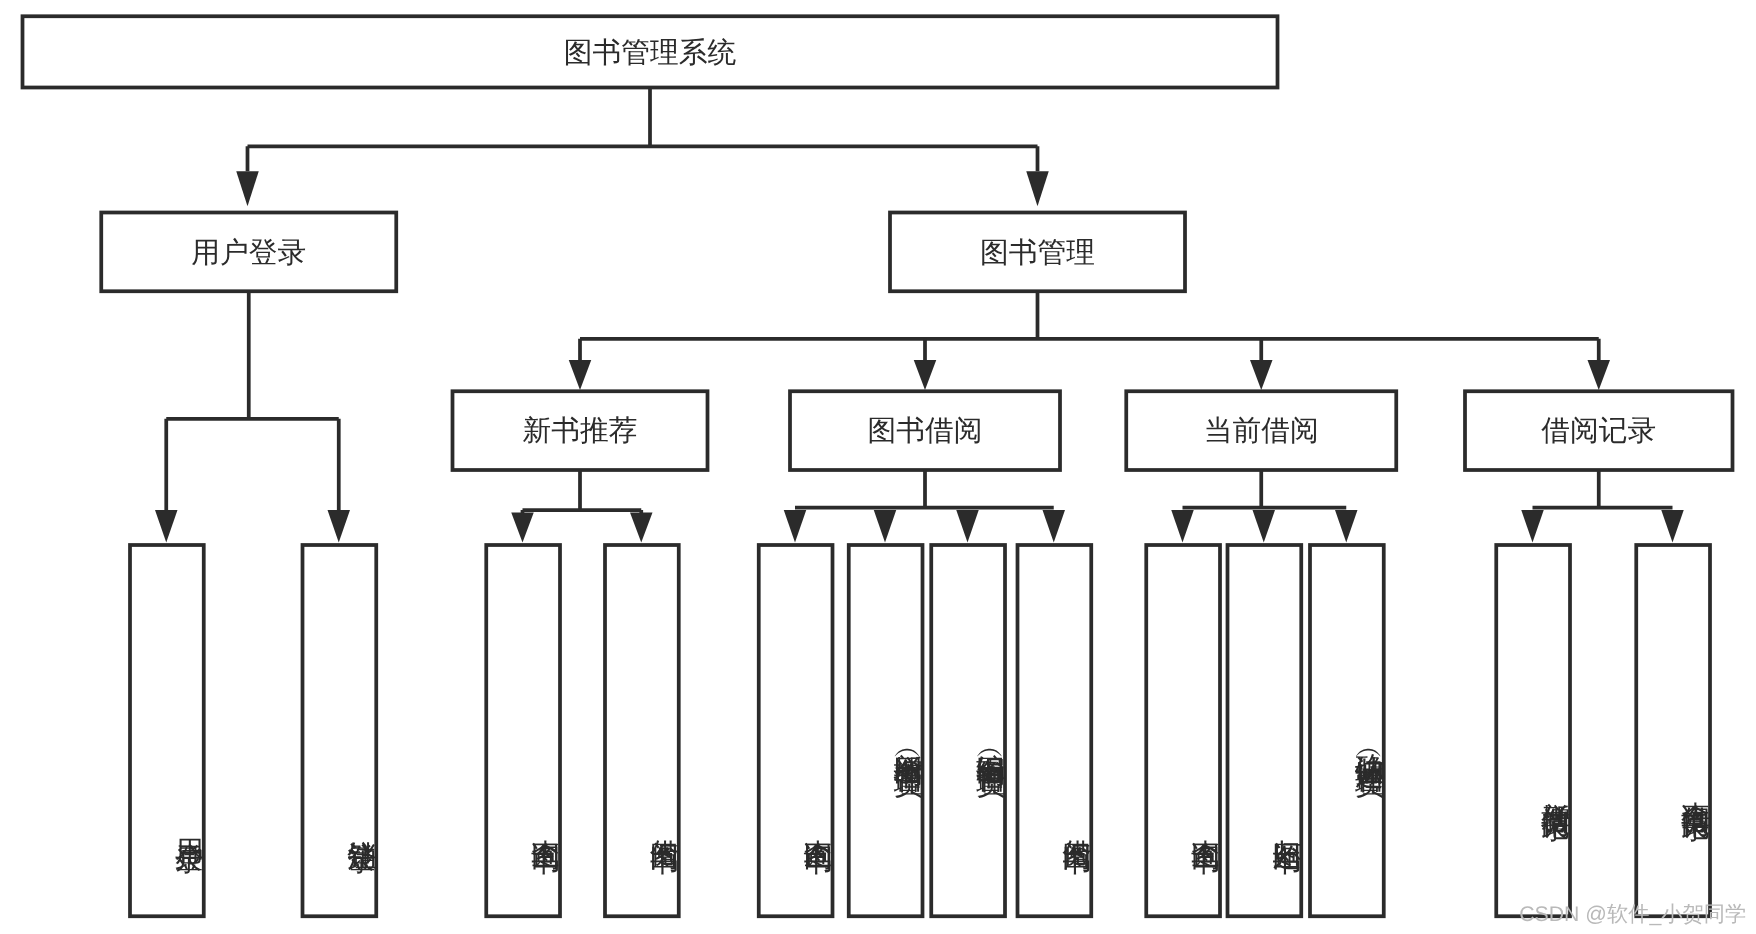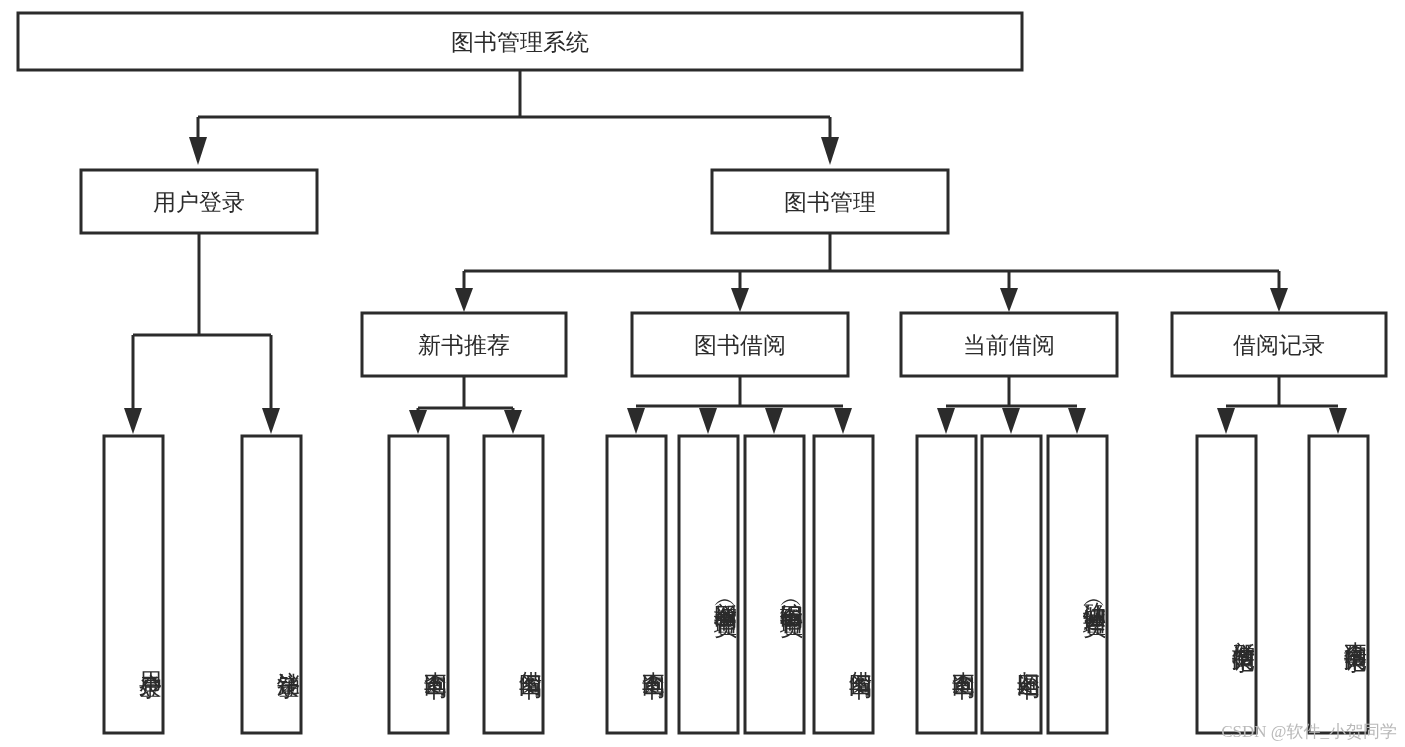--- a/index.html
+++ b/index.html
@@ -23,21 +23,21 @@
     text-orientation:upright;
     font-family:"DejaVu Sans","Liberation Sans",sans-serif;
     font-size:23px;line-height:1.12;color:#2b2b2b;
     letter-spacing:2px;
     display:flex;align-items:flex-start;justify-content:center;
     white-space:nowrap;
     user-select:none;
   }
   .watermark{
     position:absolute;right:8px;bottom:4px;
-    font-family:Liberation Serif, serif;
+    font-family:Liberation Sans, sans-serif;
     font-size:17px;color:#b9b9b9;white-space:nowrap;
   }
 </style>
 </head>
 <body>
 
 <div id="diagram-root">
 
   <svg id="tree" viewBox="0 0 1405 747">
 

